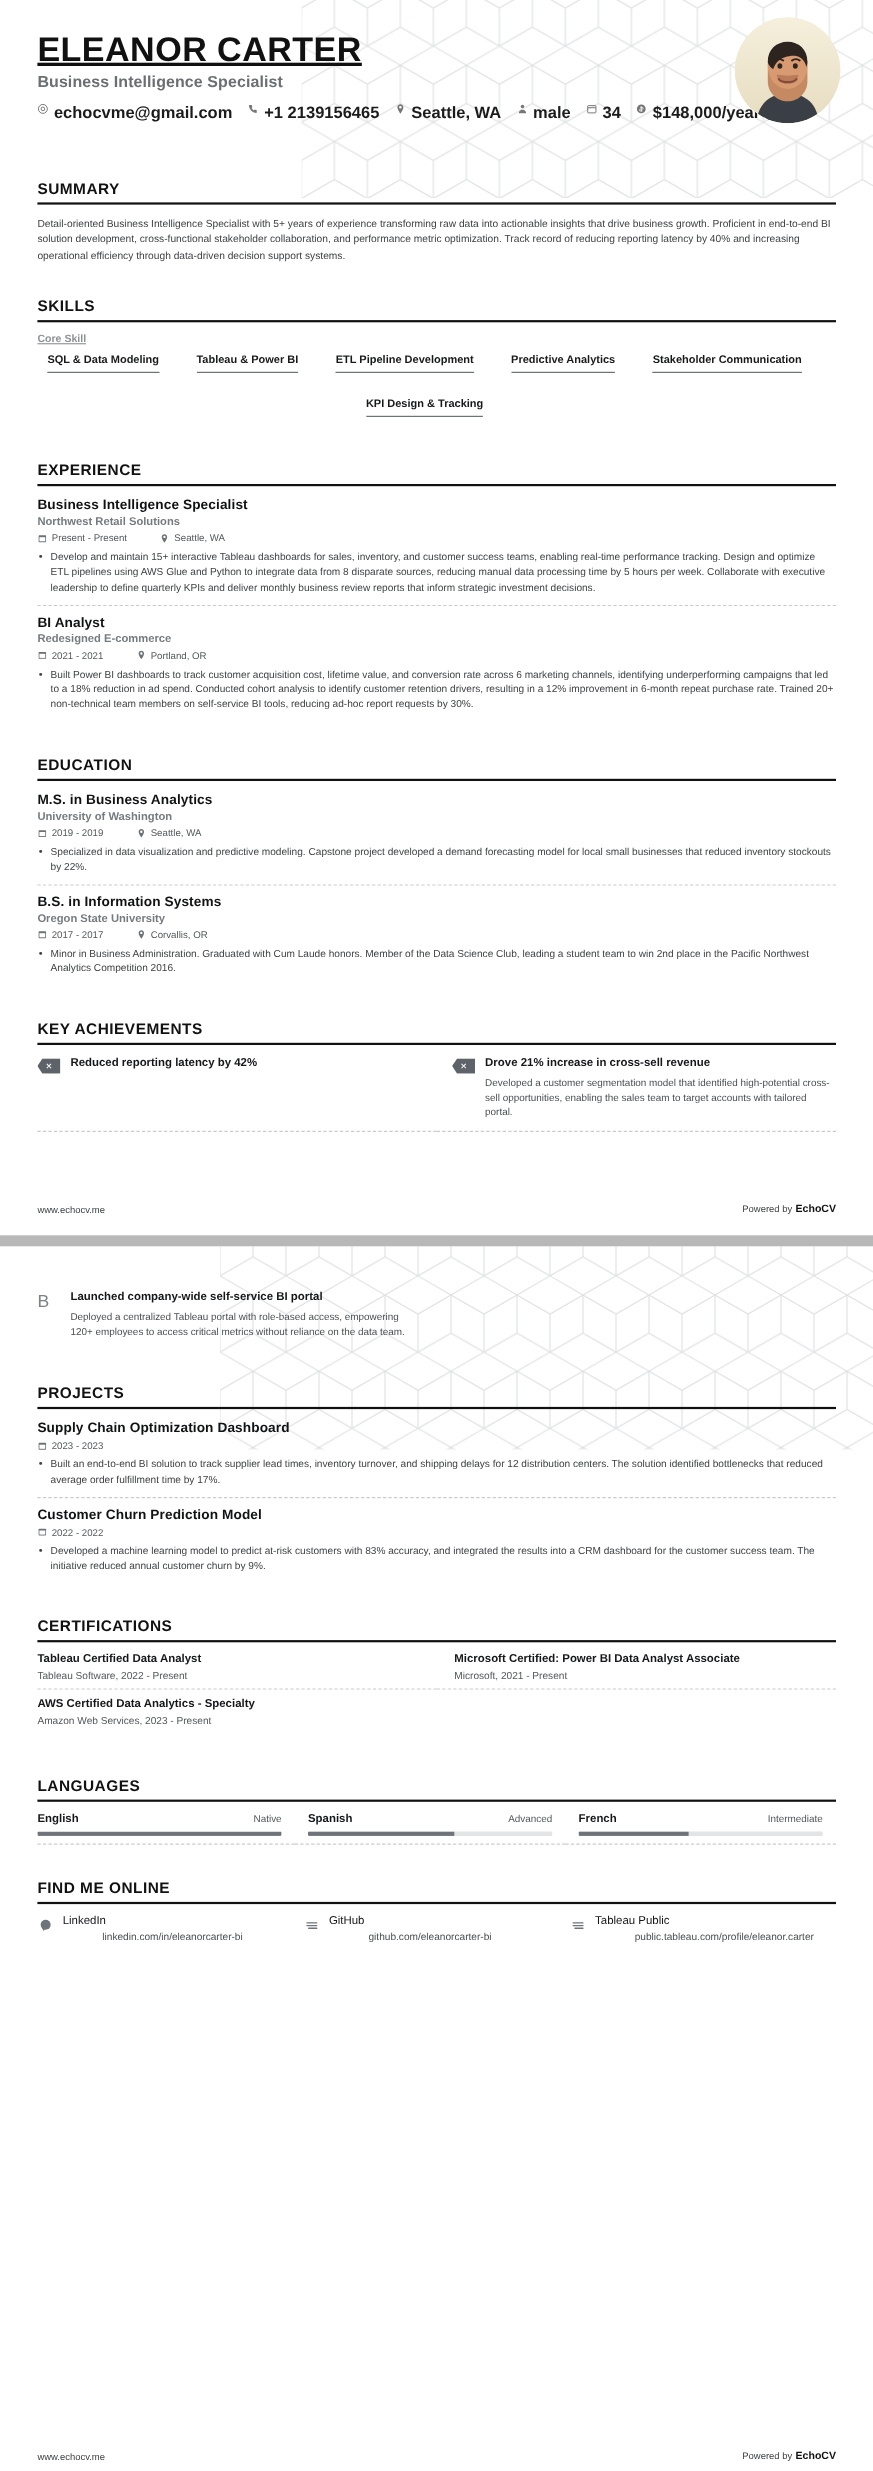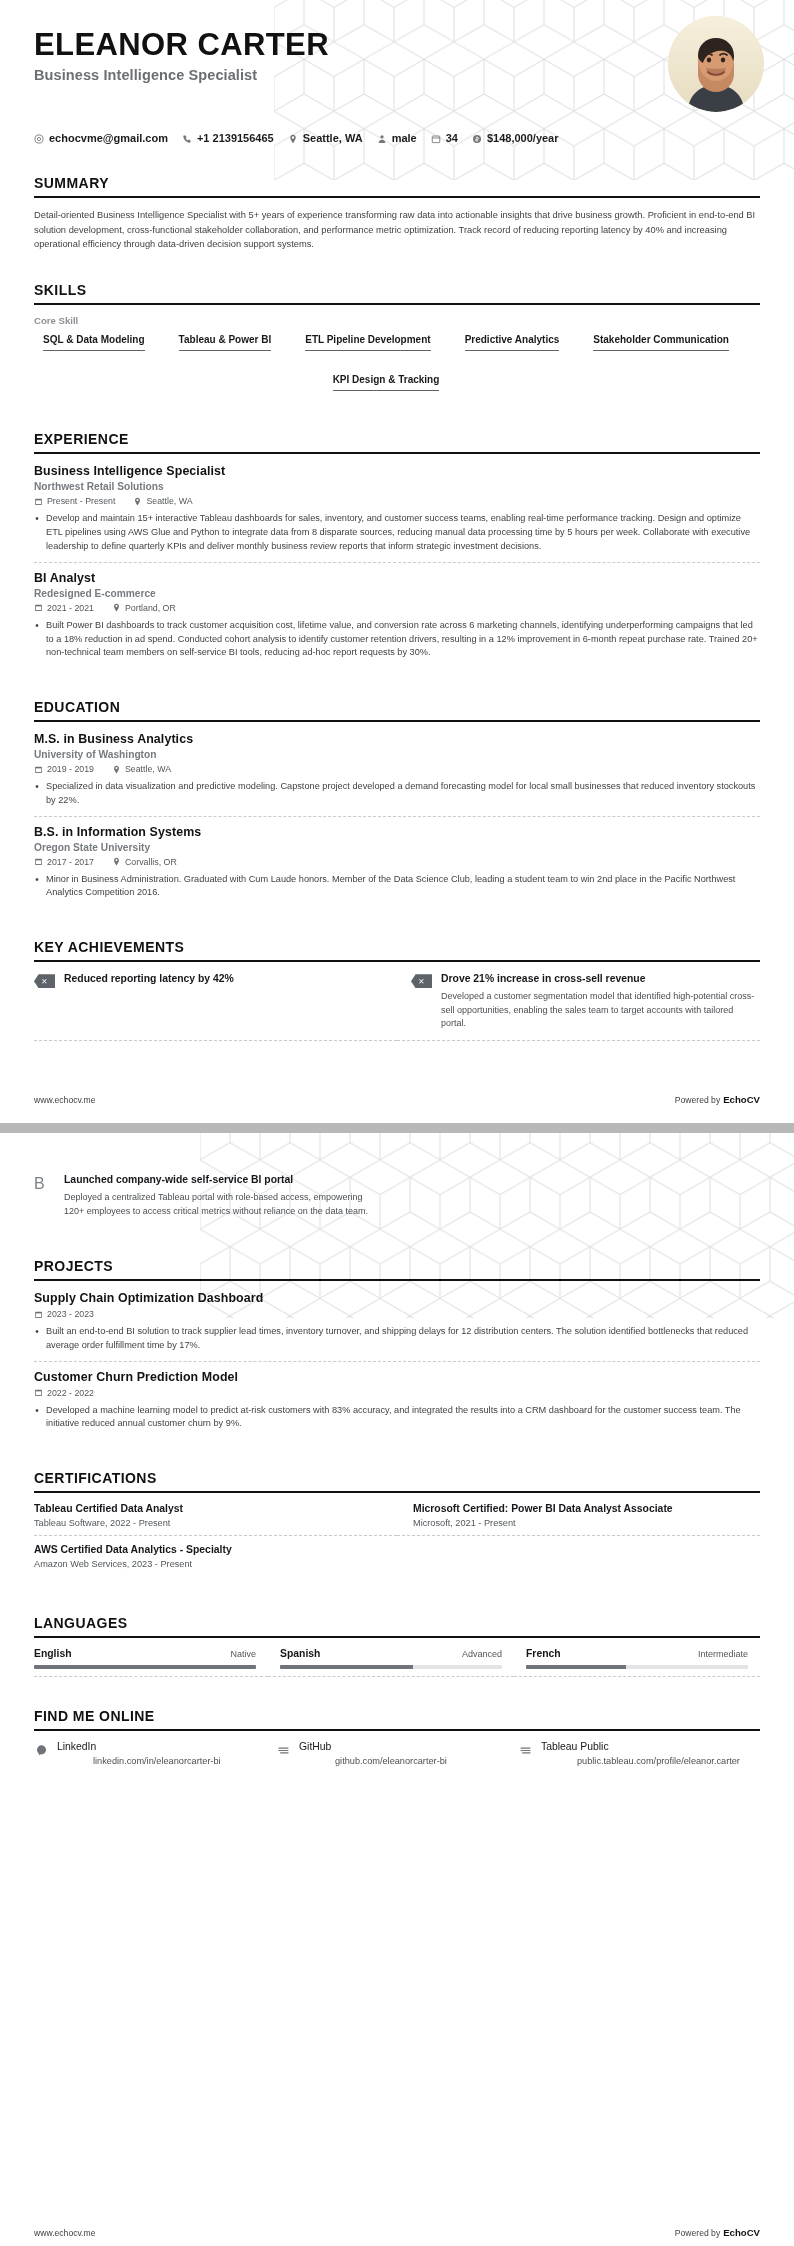--- a/index.html
+++ b/index.html
@@ -38,45 +38,45 @@
     padding: 28px 34px 0 34px;
     position: relative;
     min-height: 132px;
   }
   .name {
     font-size: 31px;
     font-weight: bold;
     letter-spacing: .4px;
     color: #111111;
     line-height: 1.1;
+    text-decoration: underline;
   }
   .job-title {
     font-size: 14.5px;
     font-weight: bold;
     color: #6b6f73;
     margin-top: 5px;
     letter-spacing: .1px;
   }
   .contact-row {
     display: flex;
     flex-wrap: wrap;
     align-items: center;
     gap: 0px;
     margin-top: 11px;
   }
   .contact-item {
     display: flex;
-    align-items: flex-end;
+    align-items: flex-start;
     gap: 5px;
-    font-size: 11px;
+    font-size: 15px;
     font-weight: bold;
     color: #1b1b1b;
     margin-right: 14px;
     white-space: nowrap;
-    margin-top: 38px;
   }
   .contact-item .ci {
     display: inline-flex;
     width: 10px; height: 10px;
     align-items: center; justify-content: center;
     color: #767676;
     flex: 0 0 auto;
   }
   .contact-item .ci svg { display: block; }
 
@@ -115,20 +115,21 @@
     color: #3f4245;
     text-align: left;
   }
 
   
   .skill-group-label {
     font-size: 9.6px;
     font-weight: bold;
     color: #8d9196;
     margin-bottom: 6px;
+    text-decoration: underline;
   }
   .skill-list { display: flex; flex-wrap: wrap; gap: 12px; justify-content: center; }
   .skill-chip {
     font-size: 10px;
     font-weight: bold;
     color: #17191b;
     padding: 2px 0 5px 0;
     margin: 0 22px 9px 0;
     border-bottom: 1.5px solid #5d6368;
   }
@@ -144,21 +145,21 @@
   }
   .entry-org {
     font-size: 10.2px;
     font-weight: bold;
     color: #767b80;
     margin-top: 3px;
   }
   .entry-meta {
     display: flex;
     align-items: flex-end;
-    gap: 0;
+    gap: 12px;
     margin-top: 4px;
     font-size: 8.8px;
     color: #53585c;
   }
   .entry-meta .m {
     display: flex; align-items: center; gap: 4px; margin-right: 18px;
   }
   .entry-meta .mi { width: 9px; height: 9px; display: inline-flex; color: #6d7276; }
   .entry-bullets { margin-top: 6px; }
   .bullet {

